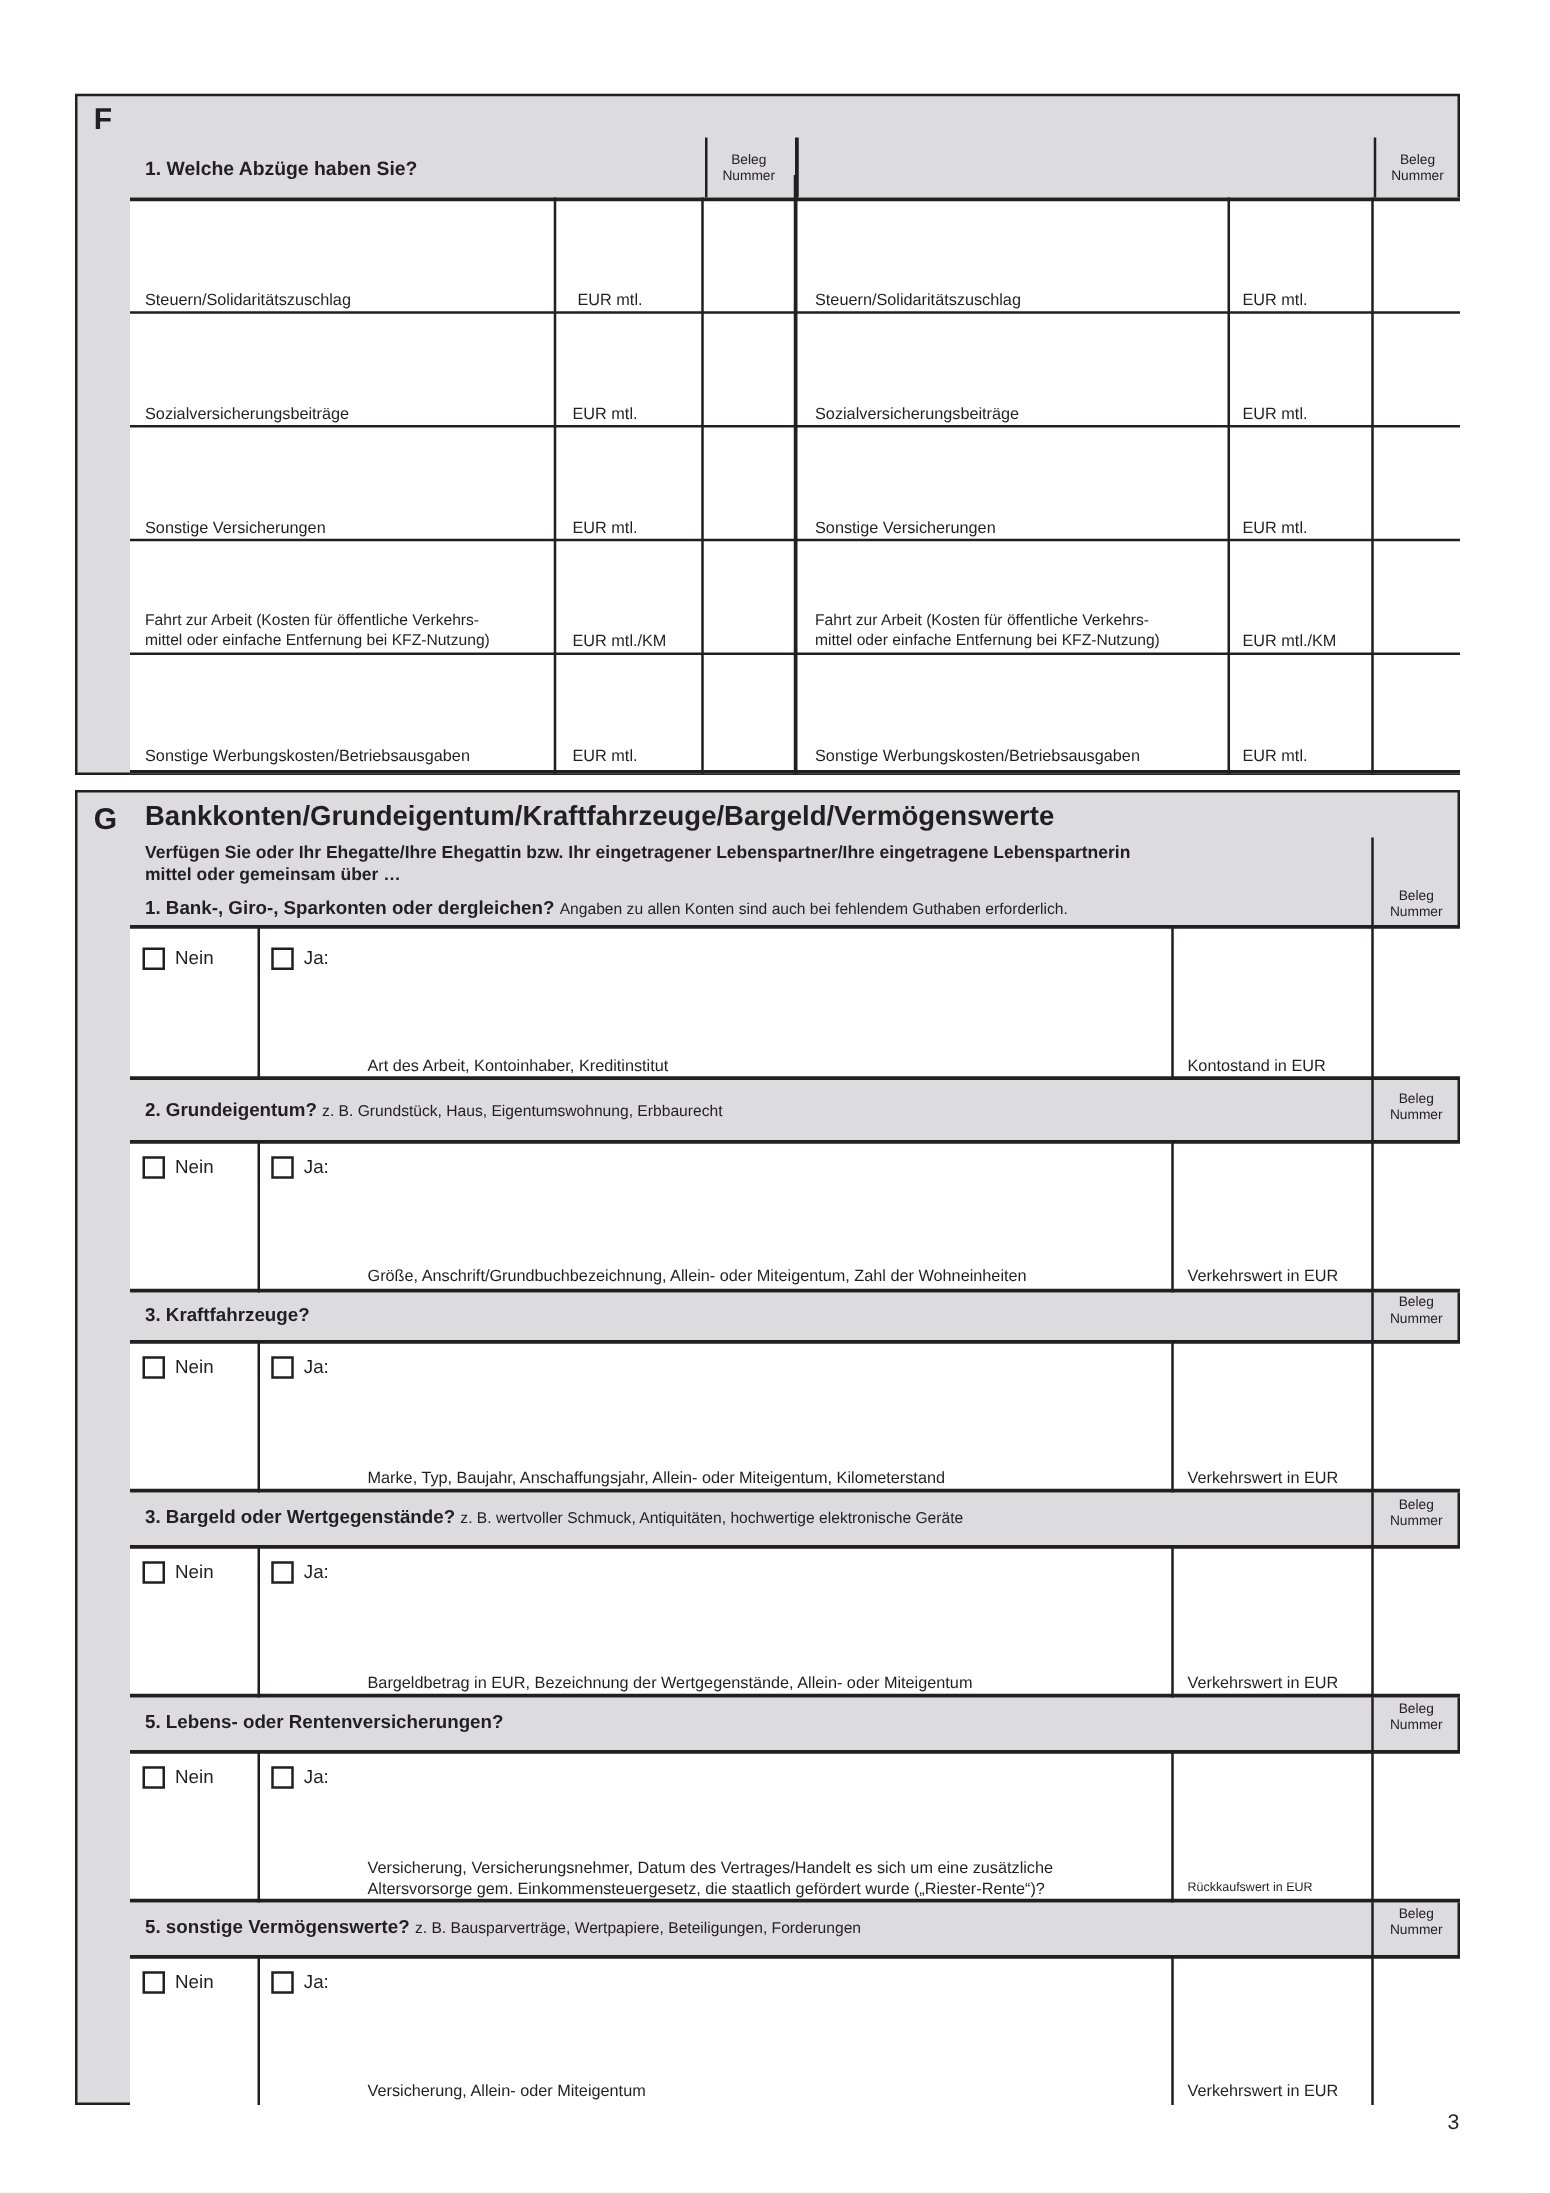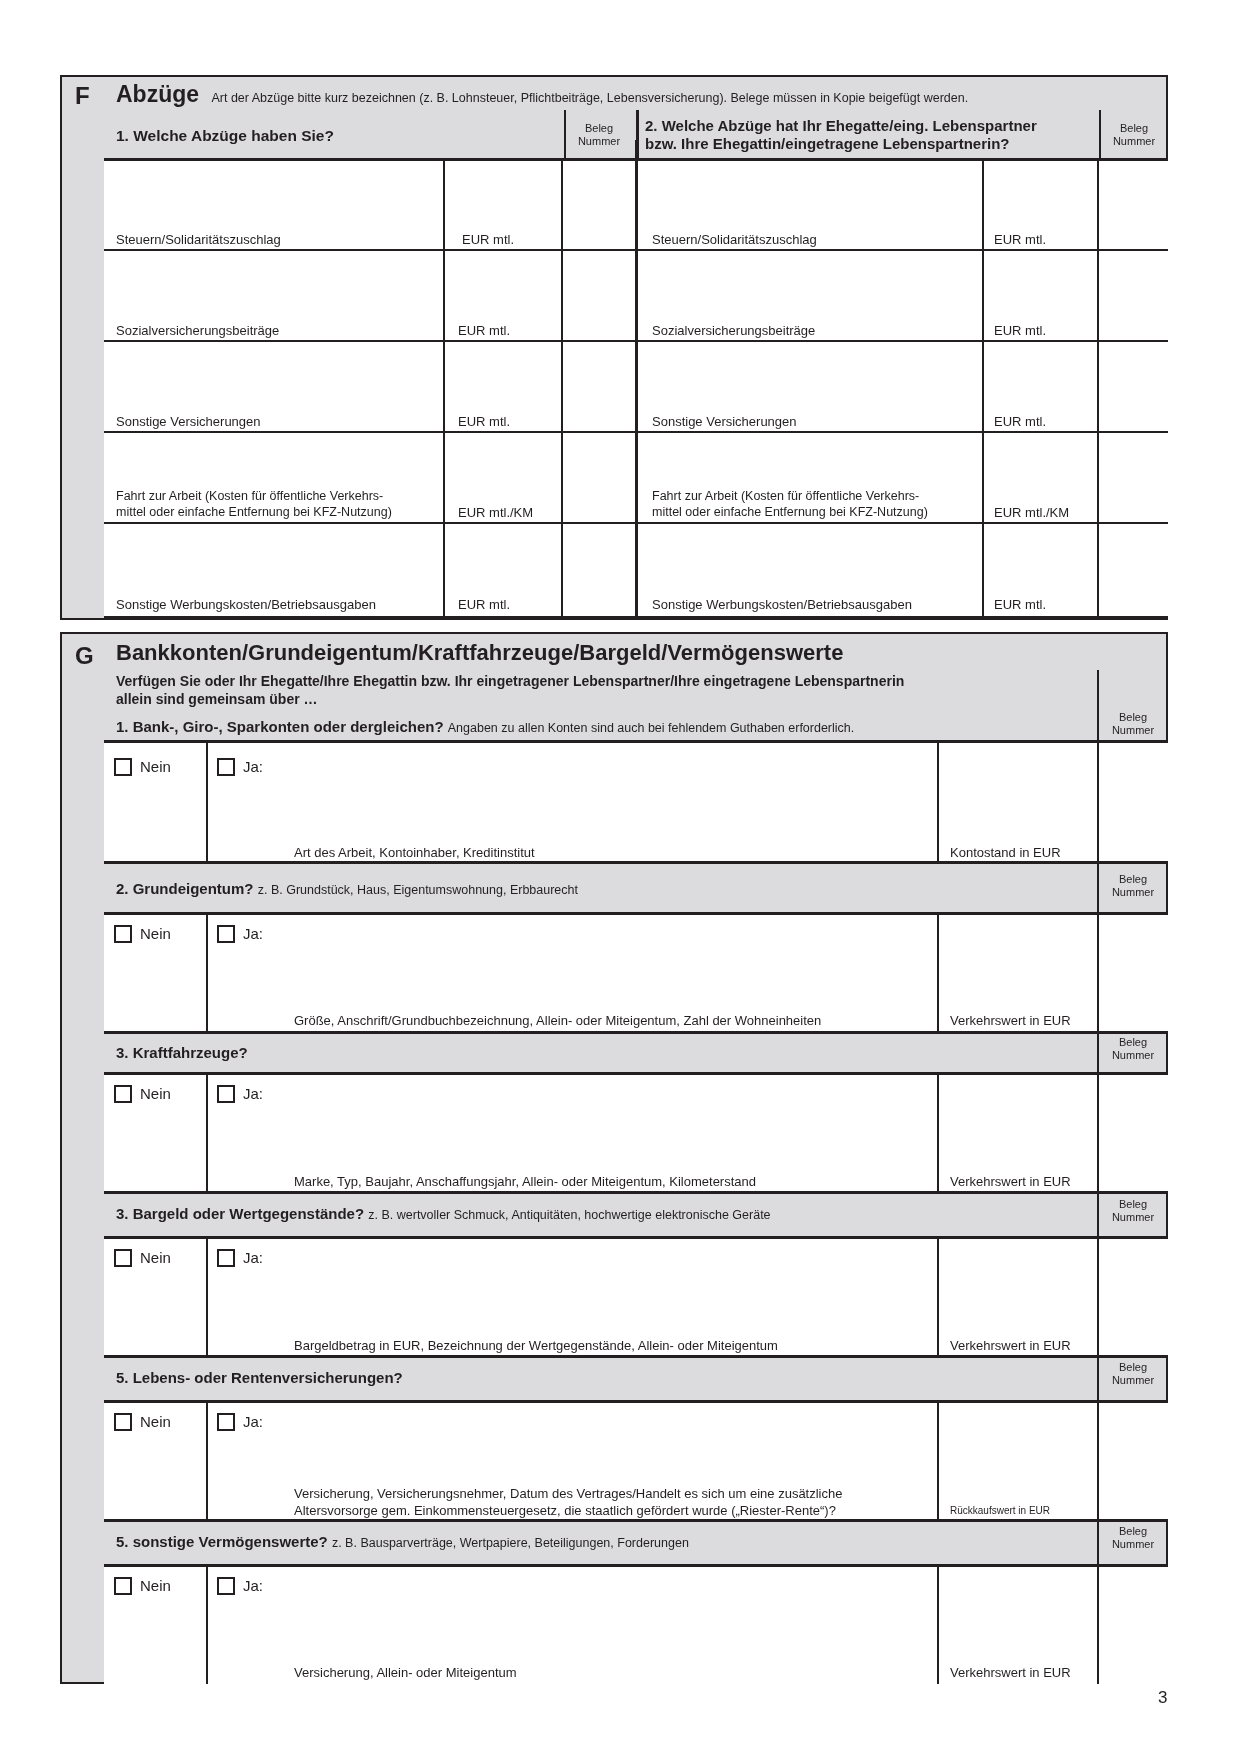--- a/index.html
+++ b/index.html
@@ -16,32 +16,24 @@
   .cb{position:absolute;width:18px;height:18px;border:2.5px solid #231f20;box-sizing:border-box;background:#fff;}
   .cbl{position:absolute;font-size:15px;}
   .q{position:absolute;font-size:15px;font-weight:bold;white-space:nowrap;}
   .q .note{font-size:12.5px;font-weight:normal;}
 </style>
 </head>
 <body>
 
 <div class="section" style="top:75px;height:545px;">
   <div class="letter" style="left:13px;top:5px;">F</div>
-  <div class="title" style="left:54px;top:4px;">
-    <span>Abzüge</span>
-    <span class="small" style="margin-left:6px;">Art der Abzüge bitte kurz bezeichnen (z. B. Lohnsteuer, Pflichtbeiträge, Lebensversicherung). Belege müssen in Kopie beigefügt werden.</span>
-  </div>
   <div class="abs" style="left:54px;top:50px;font-size:15.5px;font-weight:bold;">1. Welche Abzüge haben Sie?</div>
   <div class="beleg" style="left:503px;top:45px;width:68px;">
     <div>Beleg</div>
     <div>Nummer</div>
-  </div>
-  <div class="abs" style="left:583px;top:40px;font-size:15px;font-weight:bold;line-height:18px;">
-    <div>2. Welche Abzüge hat Ihr Ehegatte/eing. Lebenspartner</div>
-    <div>bzw. Ihre Ehegattin/eingetragene Lebenspartnerin?</div>
   </div>
   <div class="beleg" style="left:1038px;top:45px;width:68px;">
     <div>Beleg</div>
     <div>Nummer</div>
   </div>
 
   <div class="line" style="left:502px;top:33px;width:1.5px;height:50px;"></div>
   <div class="line" style="left:574px;top:33px;width:3px;height:50px;"></div>
   <div class="line" style="left:1037px;top:33px;width:1.5px;height:50px;"></div>
 </div>
@@ -86,21 +78,21 @@
 <div class="abs" style="left:445px;top:160px;width:116px;height:88px;"></div>
 <div class="abs" style="left:563px;top:160px;width:72px;height:88px;"></div>
 <div class="abs" style="left:984px;top:160px;width:113px;height:88px;"></div>
 <div class="abs" style="left:1099px;top:160px;width:68px;height:88px;"></div>
 
 <div class="section" style="top:632px;height:1052px;">
   <div class="letter" style="left:13px;top:8px;">G</div>
   <div class="title" style="left:54px;top:6px;font-size:22px;">Bankkonten/Grundeigentum/Kraftfahrzeuge/Bargeld/Vermögenswerte</div>
   <div class="abs" style="left:54px;top:38px;font-size:14px;font-weight:bold;line-height:18px;">
     <div>Verfügen Sie oder Ihr Ehegatte/Ihre Ehegattin bzw. Ihr eingetragener Lebenspartner/Ihre eingetragene Lebenspartnerin</div>
-    <div>allein sind gemeinsam über …</div>
+    <div>mittel oder gemeinsam über …</div>
   </div>
   <div class="line" style="left:1035px;top:36px;width:1.5px;height:72px;"></div>
 </div>
 
 <div class="q" style="left:116px;top:718px;">
   <span>1.  Bank-, Giro-, Sparkonten oder dergleichen?</span>
   <span class="note">Angaben zu allen Konten sind auch bei fehlendem Guthaben erforderlich.</span>
 </div>
 <div class="beleg" style="left:1099px;top:711px;width:68px;">
   <div>Beleg</div>

